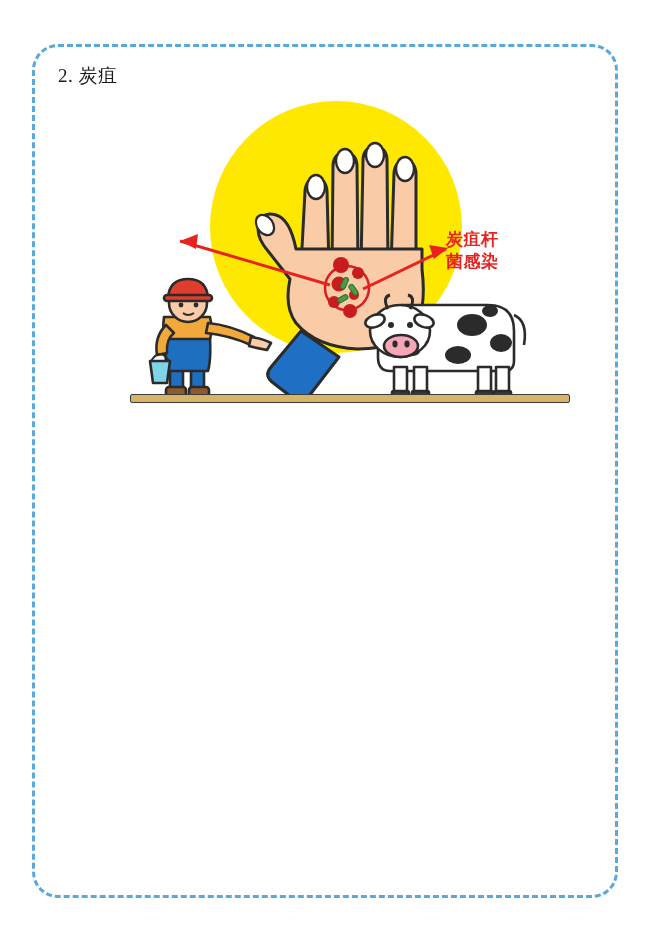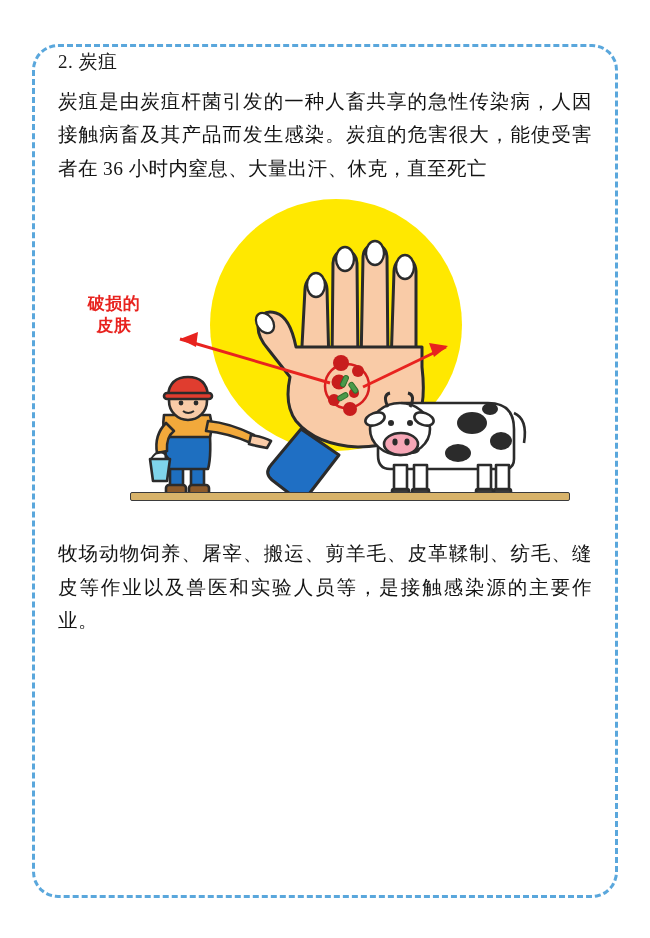--- a/index.html
+++ b/index.html
@@ -27,21 +27,21 @@
     top: 44px;
     width: 586px;
     height: 854px;
     border: 3px dashed #5aa7dc;
     border-radius: 26px;
     box-sizing: border-box;
   }
   .content {
     position: absolute;
     left: 58px;
-    top: 48px;
+    top: 62px;
     width: 534px;
     height: 820px;
   }
   .heading {
     font-size: 19px;
     color: #1a1a1a;
     letter-spacing: 0.5px;
     margin: 0 0 8px 0;
     line-height: 1.5;
   }
@@ -102,21 +102,20 @@
 </head>
 <body>
 
 <div class="page">
   <div class="frame"></div>
 
   <div class="content">
 
     <div class="heading">2. 炭疽</div>
 
-    <div class="para para-block">炭疽是由炭疽杆菌引发的一种人畜共享的急性传染病，人因接触病畜及其产品而发生感染。炭疽的危害很大，能使受害者在 36 小时内窒息、大量出汗、休克，直至死亡</div>
 
     <div class="illus">
       <div class="yellow-circle"></div>
 
       <svg class="art" viewBox="0 0 534 330">
 
         <g>
 
           <g stroke="#2b2b2b" stroke-width="3" fill="#f9cba7" stroke-linejoin="round" stroke-linecap="round">
             <path d="M243,168 L247,92 Q248,80 258,80 Q268,80 269,92 L271,168 Z"></path>
@@ -235,25 +234,24 @@
           </g>
 
           <ellipse cx="343" cy="247" rx="17" ry="11" fill="#f6a6b6"></ellipse>
           <g stroke="none" fill="#2b2b2b">
             <ellipse cx="337" cy="245" rx="2.6" ry="3.4"></ellipse>
             <ellipse cx="349" cy="245" rx="2.6" ry="3.4"></ellipse>
           </g>
         </g>
       </svg>
 
-      <div class="label label-left">
-        <div>破损的</div>
-        <div>皮肤</div>
+
+      <div class="label label-right">
+        <div>炭疽杆</div>
+        <div>菌感染</div>
       </div>
-
 
       <div class="ground"></div>
     </div>
 
-    <div class="para para-block">牧场动物饲养、屠宰、搬运、剪羊毛、皮革鞣制、纺毛、缝皮等作业以及兽医和实验人员等，是接触感染源的主要作业。</div>
 
   </div>
 </div>
 
 </body></html>

